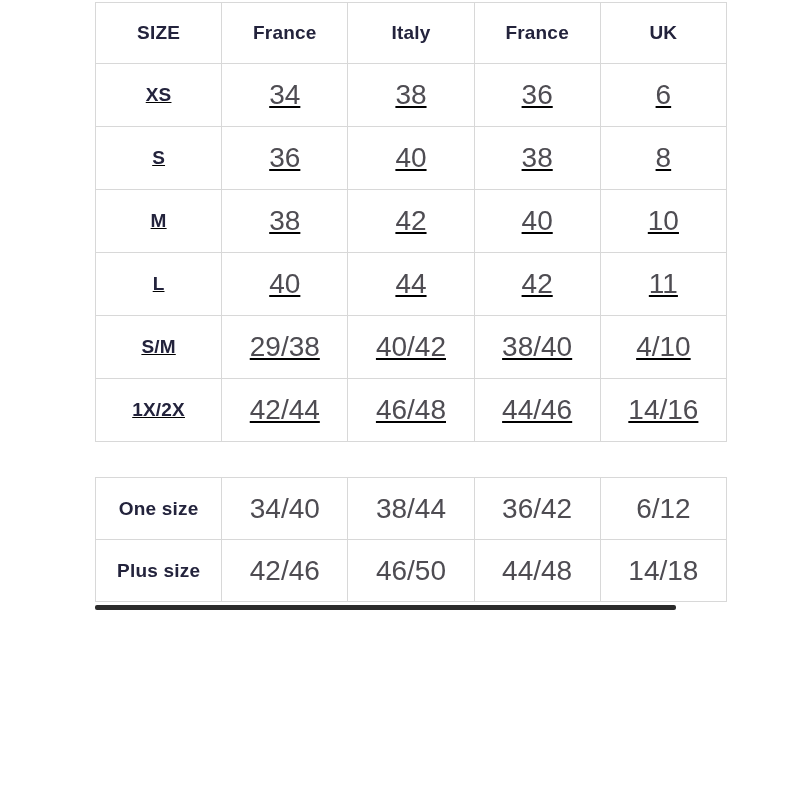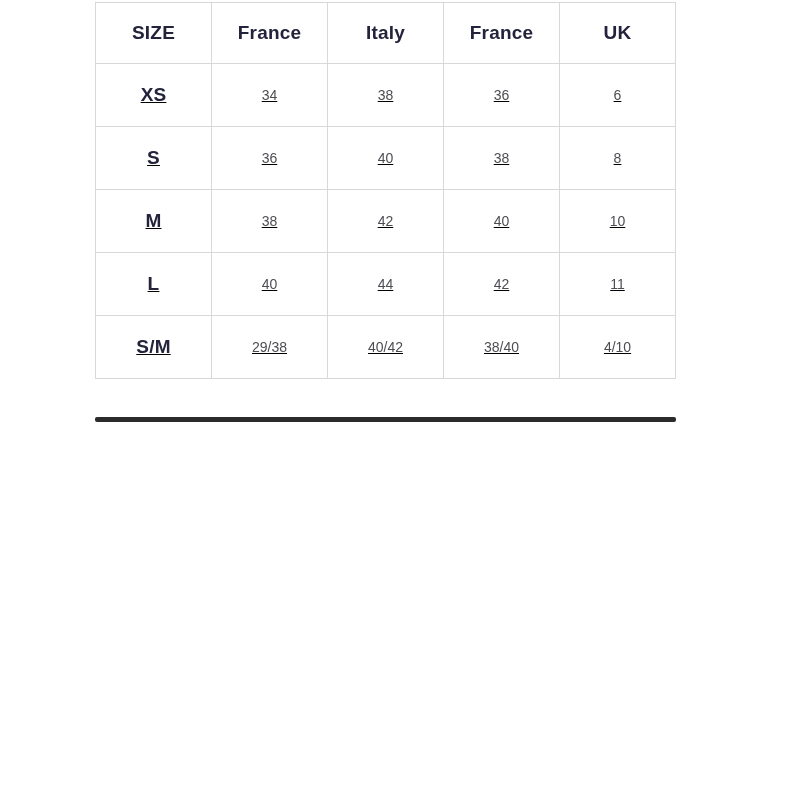--- a/index.html
+++ b/index.html
@@ -20,21 +20,21 @@
     overflow: hidden;
   }
   .page {
     padding-top: 2px;
     padding-left: 95px;
     width: 800px;
   }
   table.size-table {
     border-collapse: collapse;
     table-layout: fixed;
-    width: 581px;
+    width: 632px;
     background: #ffffff;
   }
   table.size-table th,
   table.size-table td {
     border: 1px solid var(--border);
     text-align: center;
     vertical-align: middle;
     padding: 0;
     overflow: hidden;
     white-space: nowrap;
@@ -43,21 +43,21 @@
   table.main tbody tr { height: 63px; text-decoration: underline; }
   table.extra tbody tr { height: 62px; }
   table.size-table th {
     font-weight: bold;
     font-size: 19px;
     color: var(--header-text);
     letter-spacing: 0.2px;
   }
   table.size-table td {
     font-weight: normal;
-    font-size: 14px;
+    font-size: 28px;
     color: var(--value-text);
   }
   table.extra { margin-top: 35px; }
   .scrollbar-track {
     width: 581px;
     height: 8px;
     margin-top: 2px;
     position: relative;
   }
   .scrollbar-thumb {
@@ -114,25 +114,46 @@
           <td>42</td>
           <td>11</td>
         </tr>
         <tr>
           <th>S/M</th>
           <td>29/38</td>
           <td>40/42</td>
           <td>38/40</td>
           <td>4/10</td>
         </tr>
+        <tr>
+          <th>1X/2X</th>
+          <td>42/44</td>
+          <td>46/48</td>
+          <td>44/46</td>
+          <td>14/16</td>
+        </tr>
       </tbody>
   </table>
 
   <table class="size-table extra">
     <tbody id="special-body">
+        <tr>
+          <th>One size</th>
+          <td>34/40</td>
+          <td>38/44</td>
+          <td>36/42</td>
+          <td>6/12</td>
+        </tr>
+        <tr>
+          <th>Plus size</th>
+          <td>42/46</td>
+          <td>46/50</td>
+          <td>44/48</td>
+          <td>14/18</td>
+        </tr>
       </tbody>
   </table>
 
   <div class="scrollbar-track">
     <div class="scrollbar-thumb"></div>
   </div>
 
 </div>
 
 </body></html>

